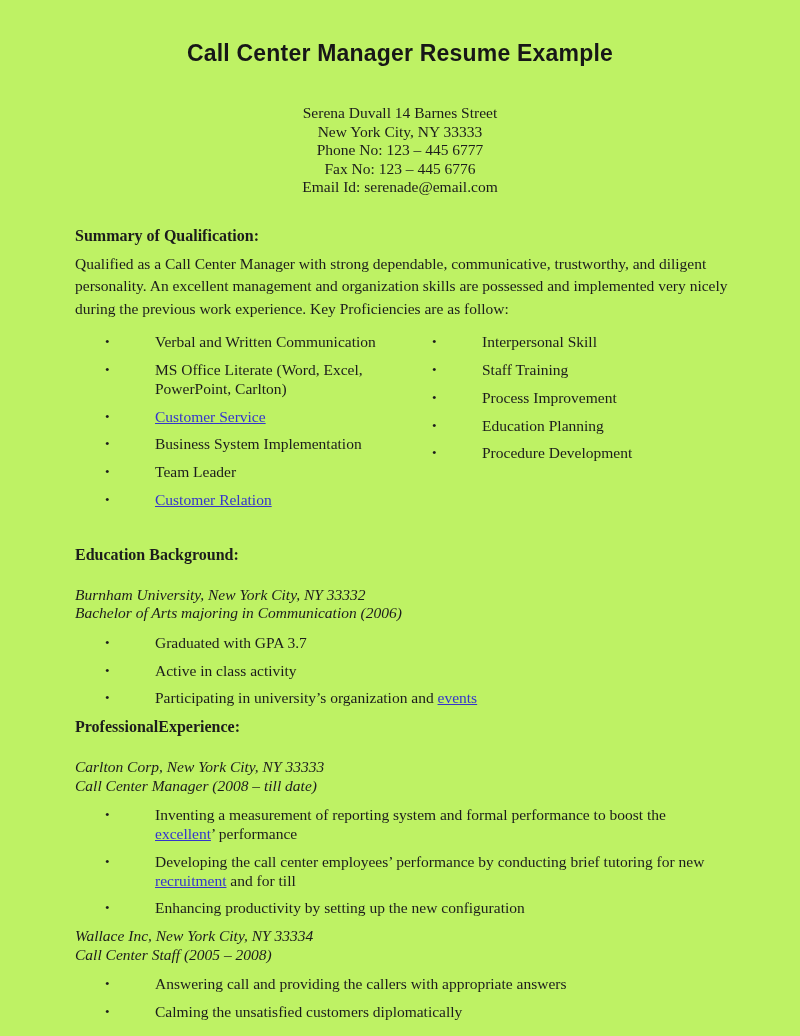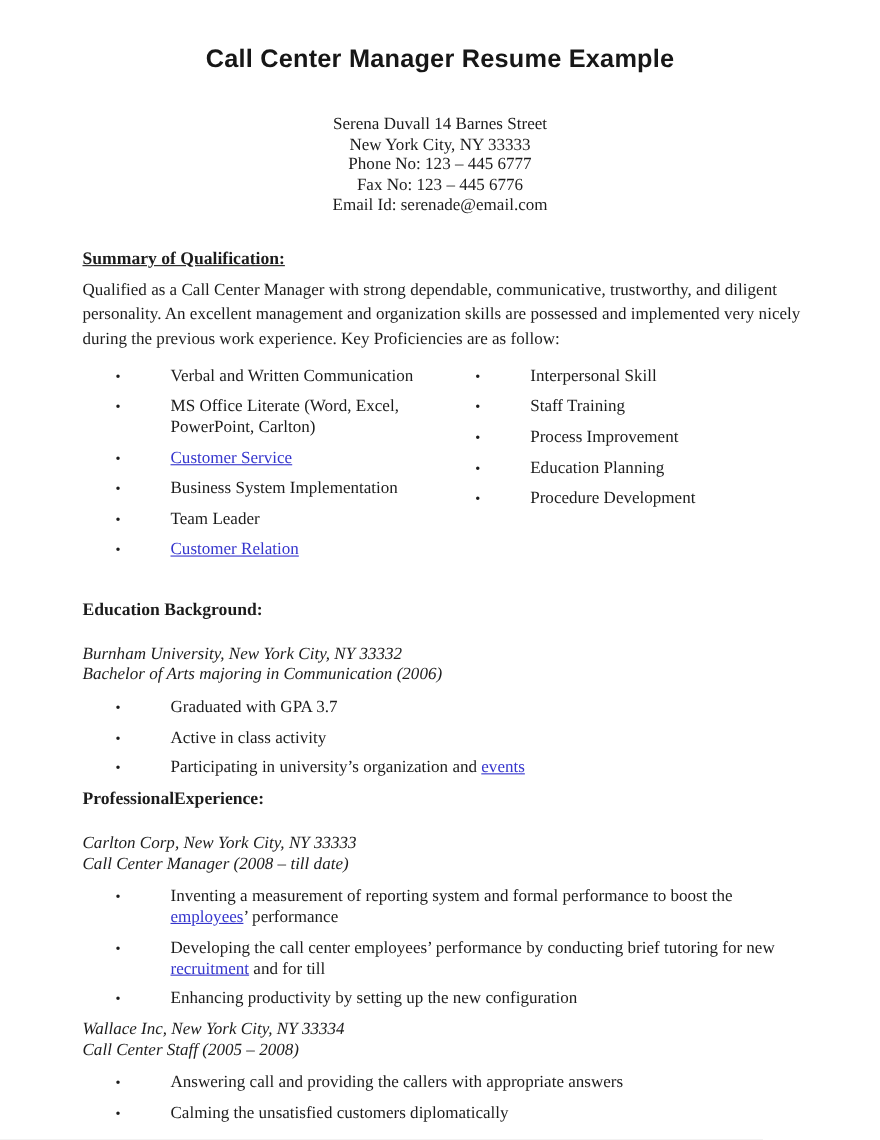--- a/index.html
+++ b/index.html
@@ -2,21 +2,21 @@
 <html><head>
 <meta charset="utf-8">
 <style>
   * { margin: 0; padding: 0; box-sizing: border-box; }
   html, body { background: #e9e9e9; }
   .doc {
     position: relative;
     width: 800px;
     height: 1036px;
     margin: 0 auto;
-    background: #ffffff;
+    background: #bef264;
     font-family: "Liberation Serif", serif;
     color: #1c1c1c;
     overflow: hidden;
   }
   .doc-title {
     padding-top: 40px;
     text-align: center;
     font-family: "Liberation Sans", sans-serif;
     font-weight: bold;
     font-size: 23px;
@@ -31,21 +31,21 @@
   }
   .content {
     padding-left: 75px;
     padding-right: 70px;
   }
   .section-heading {
     font-weight: bold;
     font-size: 16px;
     line-height: 19px;
   }
-  .summary-heading { margin-top: 29px; text-decoration: underline; }
+  .summary-heading { margin-top: 29px; }
   .summary-paragraph {
     margin-top: 8px;
     font-size: 15.5px;
     line-height: 22.4px;
   }
   .skills-row {
     display: flex;
     margin-top: 13px;
   }
   ul.blist {
@@ -180,21 +180,21 @@
     <div class="section-heading exp-heading">ProfessionalExperience:</div>
 
     <div class="italic-lines">
       <div>Carlton Corp, New York City, NY 33333</div>
       <div>Call Center Manager (2008 – till date)</div>
     </div>
 
     <ul class="blist exp-bullets">
       <li>
         <span class="bmark">•</span>
-        <span class="bullet-text"><span>Inventing a measurement of reporting system and formal performance to boost the </span><a class="doclink">employees</a><span>’ performance</span></span>
+        <span class="bullet-text"><span>Inventing a measurement of reporting system and formal performance to boost the </span><a class="doclink">excellent</a><span>’ performance</span></span>
       </li>
       <li>
         <span class="bmark">•</span>
         <span class="bullet-text"><span>Developing the call center employees’ performance by conducting brief tutoring for new </span><a class="doclink">recruitment</a><span> and for till</span></span>
       </li>
       <li>
         <span class="bmark">•</span>
         <span class="bullet-text">Enhancing productivity by setting up the new configuration</span>
       </li>
     </ul>

